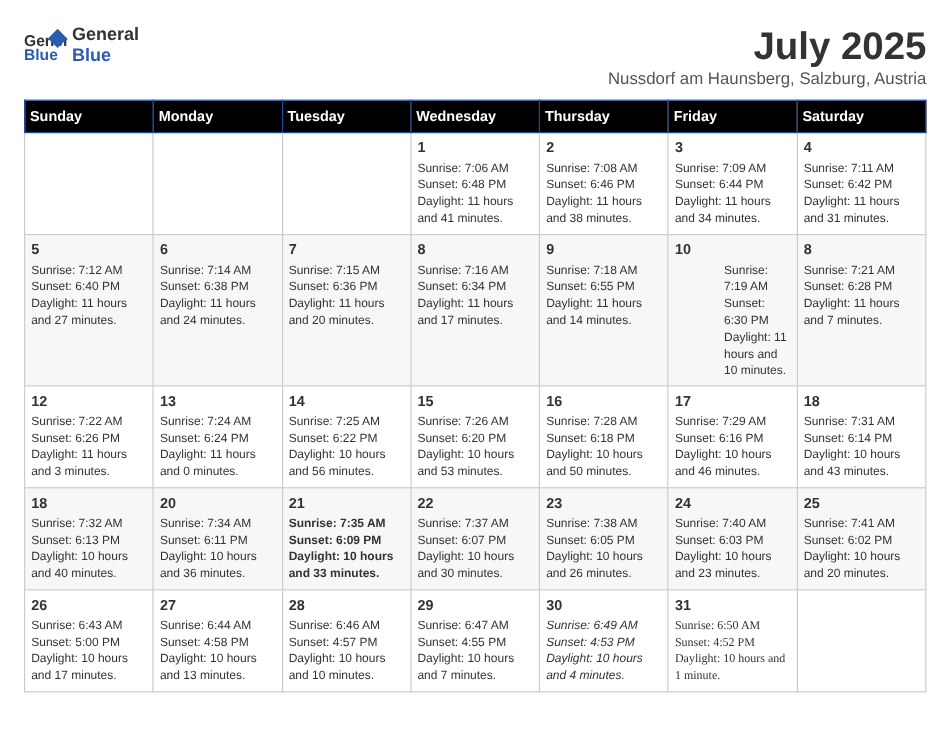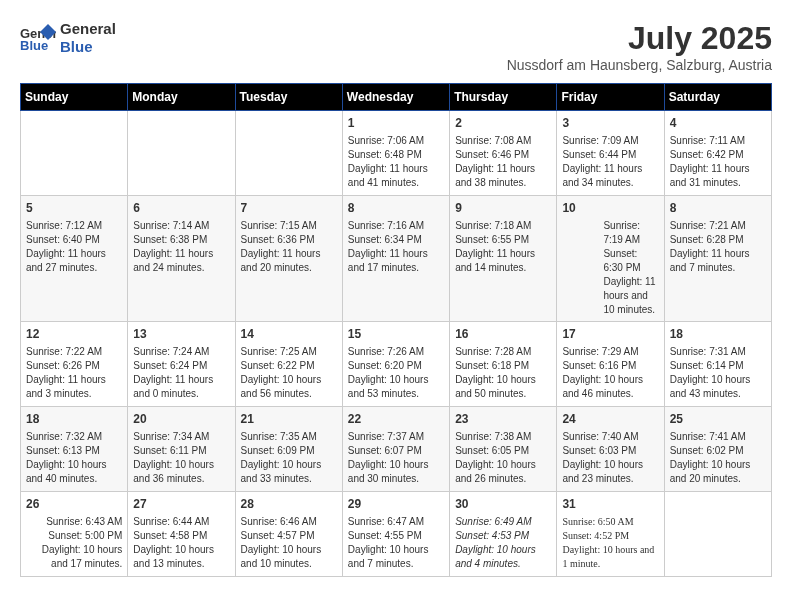--- a/index.html
+++ b/index.html
@@ -240,21 +240,21 @@
 Daylight: 10 hours and 40 minutes.</div>
         </td>
         <td>
           <span class="day-num">20</span>
           <div class="day-info" style="white-space: pre-line;">Sunrise: 7:34 AM
 Sunset: 6:11 PM
 Daylight: 10 hours and 36 minutes.</div>
         </td>
         <td>
           <span class="day-num">21</span>
-          <div class="day-info" style="white-space: pre-line;">Sunrise: 7:35 AM
+          <div class="day-info" style="white-space: pre-line; font-weight: bold;">Sunrise: 7:35 AM
 Sunset: 6:09 PM
 Daylight: 10 hours and 33 minutes.</div>
         </td>
         <td>
           <span class="day-num">22</span>
           <div class="day-info" style="white-space: pre-line;">Sunrise: 7:37 AM
 Sunset: 6:07 PM
 Daylight: 10 hours and 30 minutes.</div>
         </td>
         <td>
@@ -272,21 +272,21 @@
         <td>
           <span class="day-num">25</span>
           <div class="day-info" style="white-space: pre-line;">Sunrise: 7:41 AM
 Sunset: 6:02 PM
 Daylight: 10 hours and 20 minutes.</div>
         </td>
       </tr>
       <tr>
         <td>
           <span class="day-num">26</span>
-          <div class="day-info" style="white-space: pre-line; text-align: right;">Sunrise: 6:43 AM
+          <div class="day-info" style="white-space: pre-line;">Sunrise: 6:43 AM
 Sunset: 5:00 PM
 Daylight: 10 hours and 17 minutes.</div>
         </td>
         <td>
           <span class="day-num">27</span>
           <div class="day-info" style="white-space: pre-line;">Sunrise: 6:44 AM
 Sunset: 4:58 PM
 Daylight: 10 hours and 13 minutes.</div>
         </td>
         <td>

